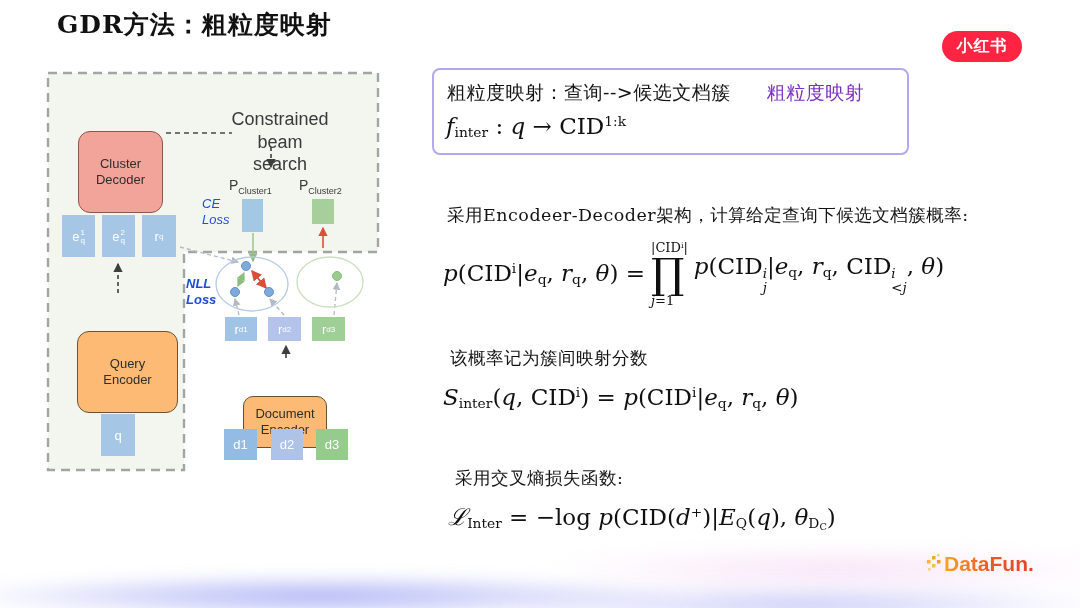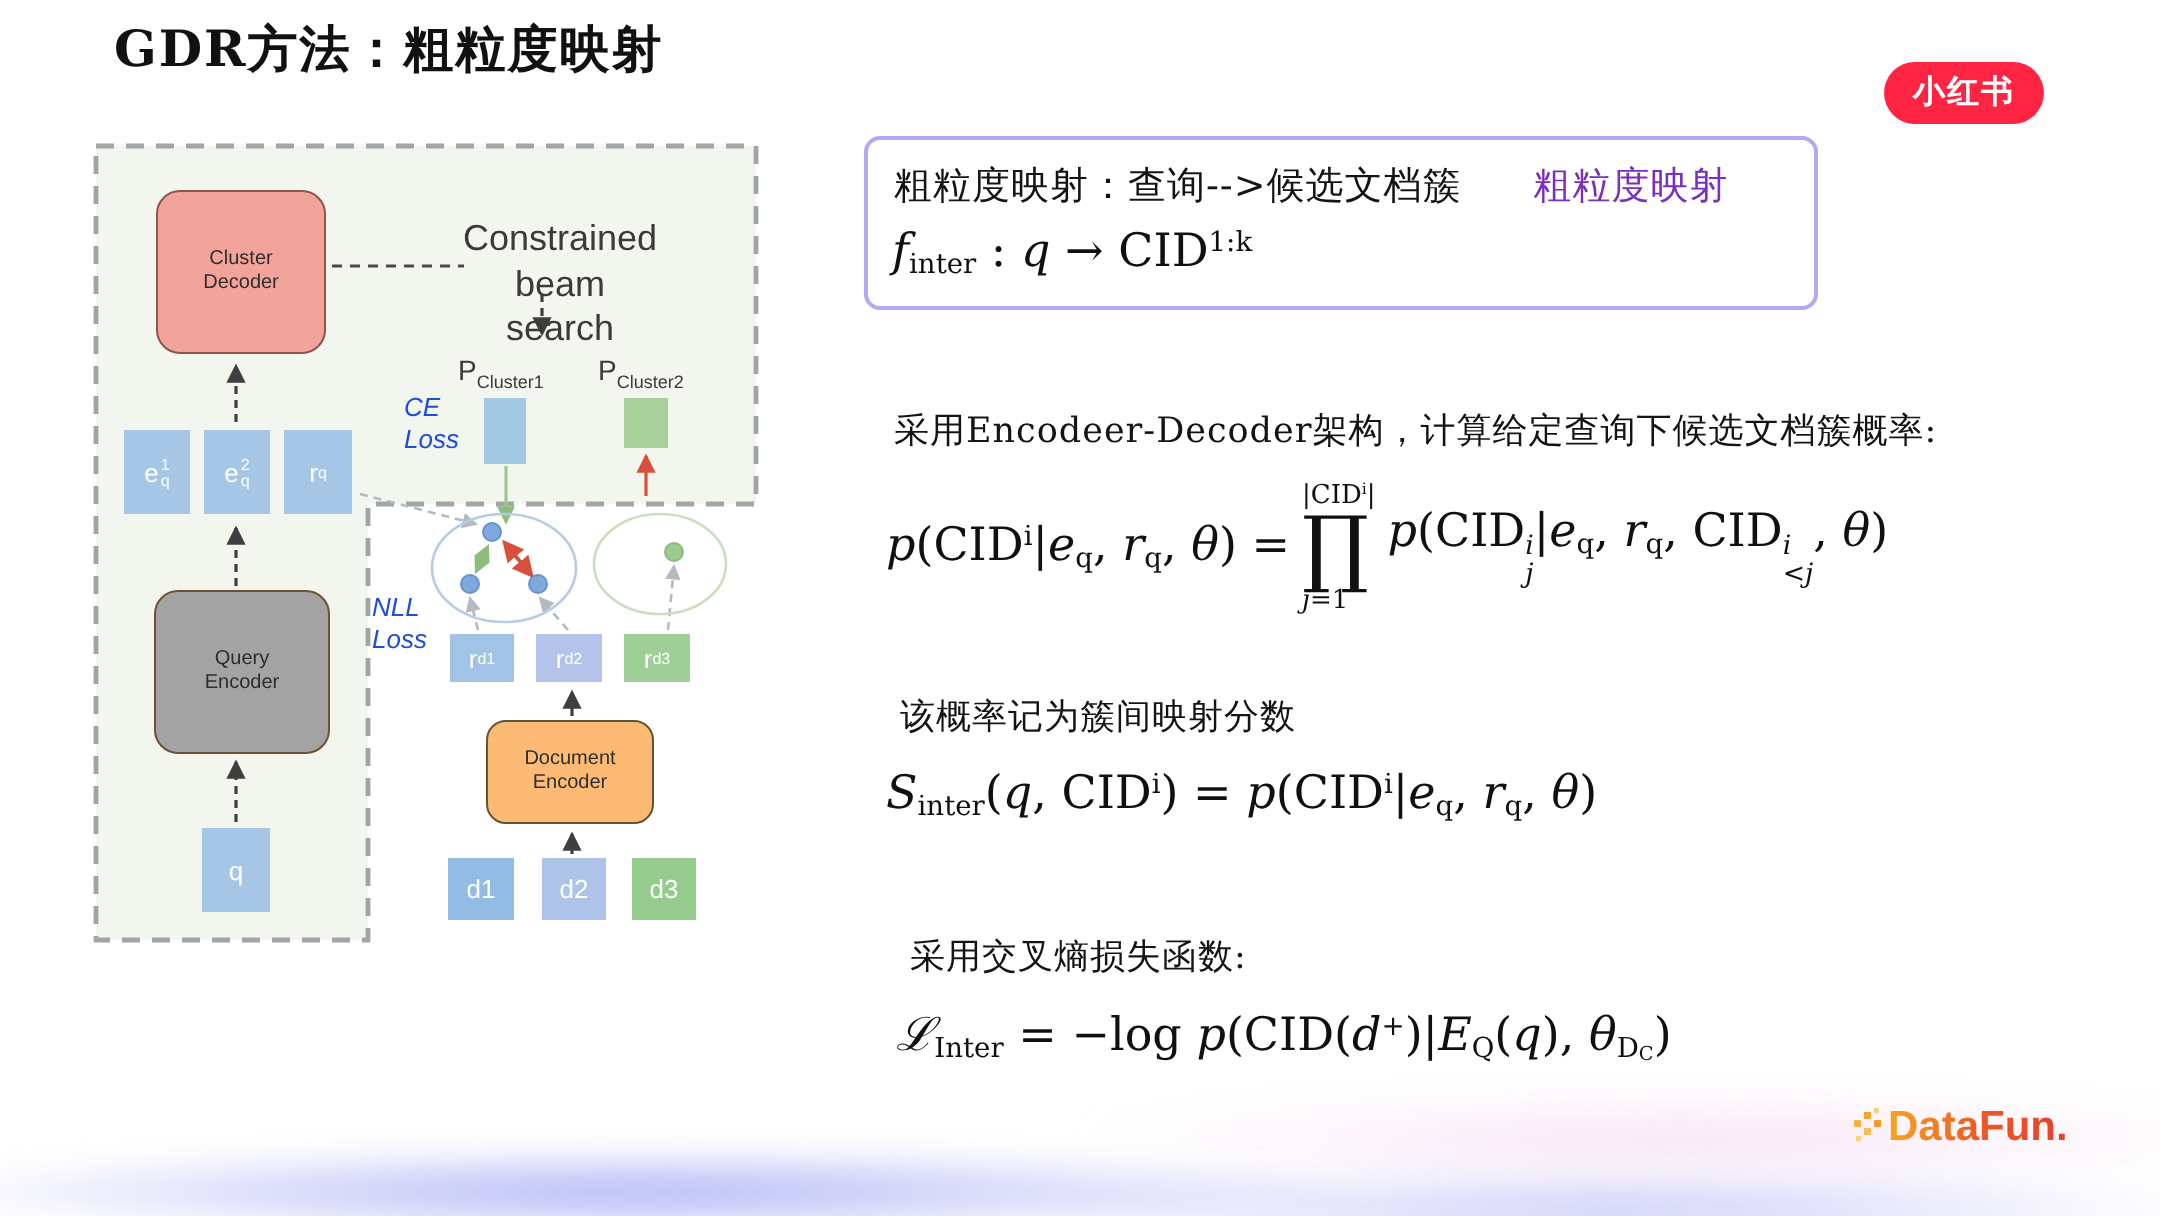--- a/index.html
+++ b/index.html
@@ -8,21 +8,21 @@
   .abs{position:absolute;}
   
   .title{left:57px;top:8px;font-family:"DejaVu Serif",serif;font-weight:bold;
          font-size:25px;color:#111;letter-spacing:1px;}
   .badge{left:942px;top:31px;width:80px;height:31px;border-radius:17px;
          display:flex;align-items:center;justify-content:center;}
   .badge span{color:#fff;font-weight:bold;font-size:16px;letter-spacing:1px;}
   
   .dbox{display:flex;align-items:center;justify-content:center;text-align:center;
         box-sizing:border-box;}
-  .enc{border-radius:12px;font-size:10px;color:#2e2e2e;line-height:1.25;}
+  .enc{border-radius:12px;font-size:13px;color:#2e2e2e;line-height:1.25;margin-top:36px;}
   .sq{color:#fff;font-size:13px;}
   .lbl{color:#3a3a3a;font-size:18px;line-height:1.25;text-align:center;}
   .loss{font-style:italic;color:#1d4ed8;font-size:13px;line-height:1.2;text-align:left;}
   .stk2{display:inline-flex;flex-direction:column;align-items:flex-start;
         font-size:8px;line-height:1.05;margin-left:1px;transform:translateY(1px);}
   sub.small{font-size:9px;}
   
   .cn{font-family:"DejaVu Serif",serif;color:#141414;}
   .hbox{left:432px;top:68px;width:477px;height:87px;border:2px solid #b4a7f3;
         border-radius:8px;background:#fff;box-sizing:border-box;}
@@ -133,21 +133,21 @@
   <div class="abs lbl" style="left:229px;top:177px;font-size:14px;">
     <span>P</span><sub class="small">Cluster1</sub>
   </div>
   <div class="abs lbl" style="left:299px;top:177px;font-size:14px;">
     <span>P</span><sub class="small">Cluster2</sub>
   </div>
 
   <div class="abs loss" style="left:202px;top:196px;width:36px;">
     <span>CE Loss</span>
   </div>
-  <div class="abs loss" style="left:186px;top:296px;width:38px;font-weight:normal;">
+  <div class="abs loss" style="left:186px;top:276px;width:38px;font-weight:bold;">
     <span>NLL Loss</span>
   </div>
 
   <div class="abs" style="left:242px;top:199px;width:21px;height:33px;background:#a3c8e4;"></div>
   <div class="abs" style="left:312px;top:199px;width:22px;height:25px;background:#a6cf9c;"></div>
 
   <div class="abs dbox sq" style="left:62px;top:215px;width:33px;height:42px;background:#a6c6e6;">
     <span>e</span>
       <span class="stk2">
         <span>1</span>
@@ -159,21 +159,21 @@
       <span class="stk2">
         <span>2</span>
         <span>q</span>
       </span>
   </div>
   <div class="abs dbox sq" style="left:142px;top:215px;width:34px;height:42px;background:#a6c6e6;">
     <span>r</span>
       <sub style="font-size:8px;">q</sub>
   </div>
 
-  <div class="abs dbox enc" style="left:77px;top:295px;width:88px;height:82px;background:#a3a3a3;border:1.5px solid #6d5333;">
+  <div class="abs dbox enc" style="left:77px;top:295px;width:101px;height:82px;background:#fdba74;border:1.5px solid #6d5333;">
     <span style="width:56px;">Query Encoder</span>
   </div>
 
   <div class="abs dbox sq" style="left:101px;top:414px;width:34px;height:42px;background:#a6c6e6;">
     <span>q</span>
   </div>
 
   <div class="abs dbox sq" style="left:225px;top:317px;width:32px;height:24px;background:#a0c3e6;">
     <span>r</span>
       <sub style="font-size:8px;">d1</sub>

